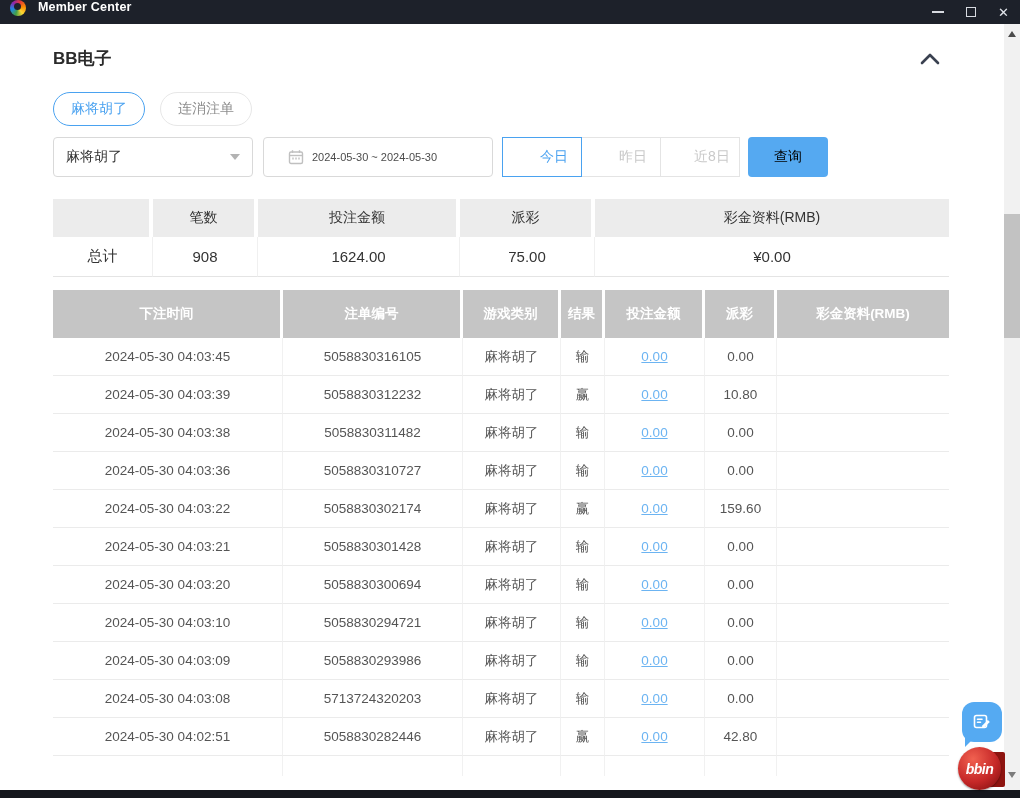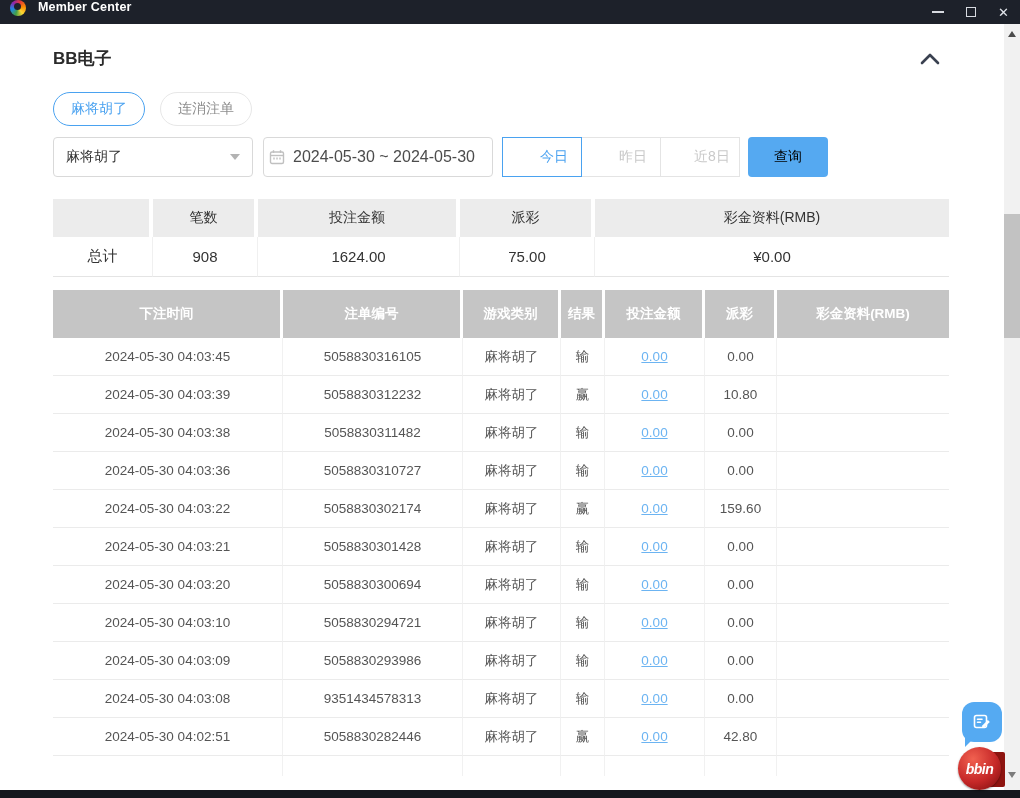--- a/index.html
+++ b/index.html
@@ -35,21 +35,21 @@
   .tab.active { border:1px solid #4aa2f0; color:#4aa2f0; }
   .tab.inactive { border:1px solid #e7e7e7; color:#8d8d8d; }
 
   
   .filters { display:flex; align-items:center; margin-top:11px; }
   .select-box { width:200px; height:40px; border:1px solid #d9d9d9; border-radius:4px;
                 display:flex; align-items:center; padding:0 12px; font-size:14px; color:#333; cursor:pointer; }
   .select-caret { margin-left:auto; width:0; height:0; border-left:5px solid transparent;
                 border-right:5px solid transparent; border-top:6px solid #b3b3b3; }
   .date-box { width:230px; height:40px; border:1px solid #d9d9d9; border-radius:4px; margin-left:10px;
-                display:flex; align-items:center; padding:0 5px; font-size:16px; color:#4c4c4c; cursor:pointer; }
+                display:flex; align-items:center; padding:0 24px; font-size:11px; color:#4c4c4c; cursor:pointer; }
   .date-box svg { margin-right:8px; flex:none; }
   .quick-group { display:flex; margin-left:9px; }
   .quick-btn { width:80px; height:40px; background:#fff; font-size:14px; display:flex; align-items:center;
                justify-content:center; cursor:pointer;padding-left:24px; }
   .quick-btn.active { border:1px solid #4aa2f0; color:#4aa2f0; z-index:2; }
   .quick-btn.plain { border:1px solid #e4e4e4; color:#c9c9c9; margin-left:-1px; }
   .search-btn { width:80px; height:40px; margin-left:8px; background:#55a9f1; border:none; border-radius:4px;
                color:#000000; font-size:14px; display:flex; align-items:center; justify-content:center; cursor:pointer; }
 
   
@@ -285,21 +285,21 @@
             <td>2024-05-30 04:03:09</td>
             <td>5058830293986</td>
             <td>麻将胡了</td>
             <td>输</td>
             <td><a href="javascript:void(0)">0.00</a></td>
             <td>0.00</td>
             <td></td>
           </tr>
           <tr>
             <td>2024-05-30 04:03:08</td>
-            <td>9351434578313</td>
+            <td>5713724320203</td>
             <td>麻将胡了</td>
             <td>输</td>
             <td><a href="javascript:void(0)">0.00</a></td>
             <td>0.00</td>
             <td></td>
           </tr>
           <tr>
             <td>2024-05-30 04:02:51</td>
             <td>5058830282446</td>
             <td>麻将胡了</td>

